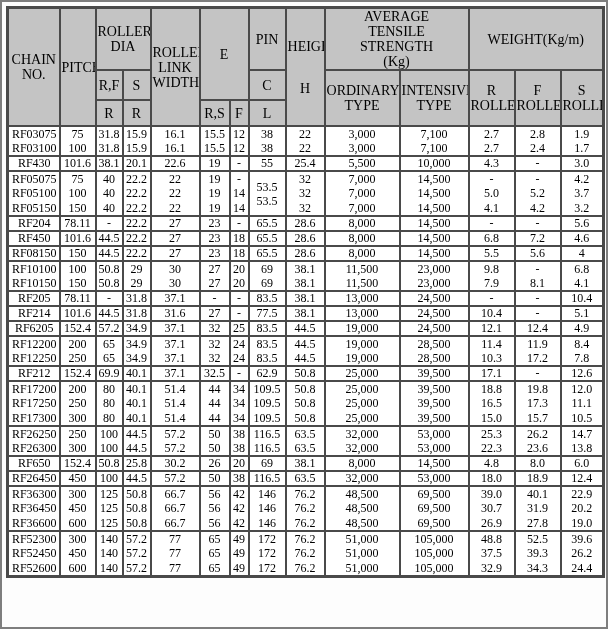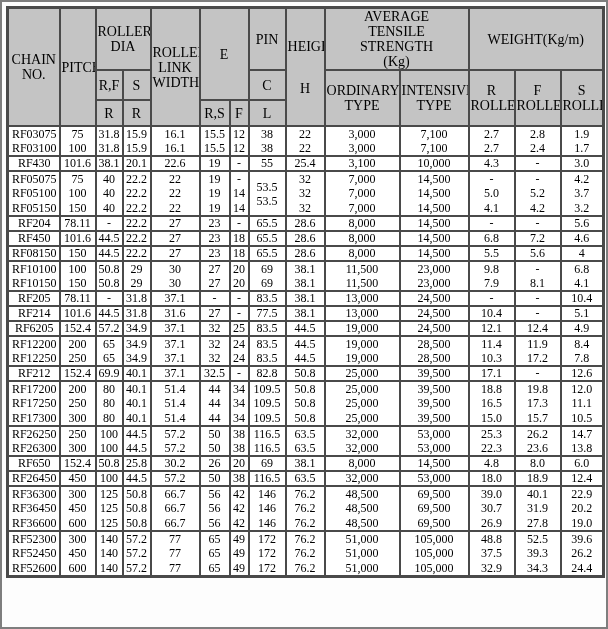--- a/index.html
+++ b/index.html
@@ -164,21 +164,21 @@
         <tr class="group-start">
           <td class="chain-col">RF430</td>
           <td>101.6</td>
           <td>38.1</td>
           <td>20.1</td>
           <td>22.6</td>
           <td>19</td>
           <td>-</td>
           <td>55</td>
           <td>25.4</td>
-          <td>3,100</td>
+          <td>5,500</td>
           <td>10,000</td>
           <td>4.3</td>
           <td>-</td>
           <td>3.0</td>
         </tr>
         <tr class="group-start">
           <td class="chain-col">RF05075</td>
           <td>75</td>
           <td>40</td>
           <td>22.2</td>
@@ -385,21 +385,21 @@
           <td>7.8</td>
         </tr>
         <tr class="group-start">
           <td class="chain-col">RF212</td>
           <td>152.4</td>
           <td>69.9</td>
           <td>40.1</td>
           <td>37.1</td>
           <td>32.5</td>
           <td>-</td>
-          <td>82.8</td>
+          <td>62.9</td>
           <td>50.8</td>
           <td>25,000</td>
           <td>39,500</td>
           <td>17.1</td>
           <td>-</td>
           <td>12.6</td>
         </tr>
         <tr class="group-start">
           <td class="chain-col">RF17200</td>
           <td>200</td>

